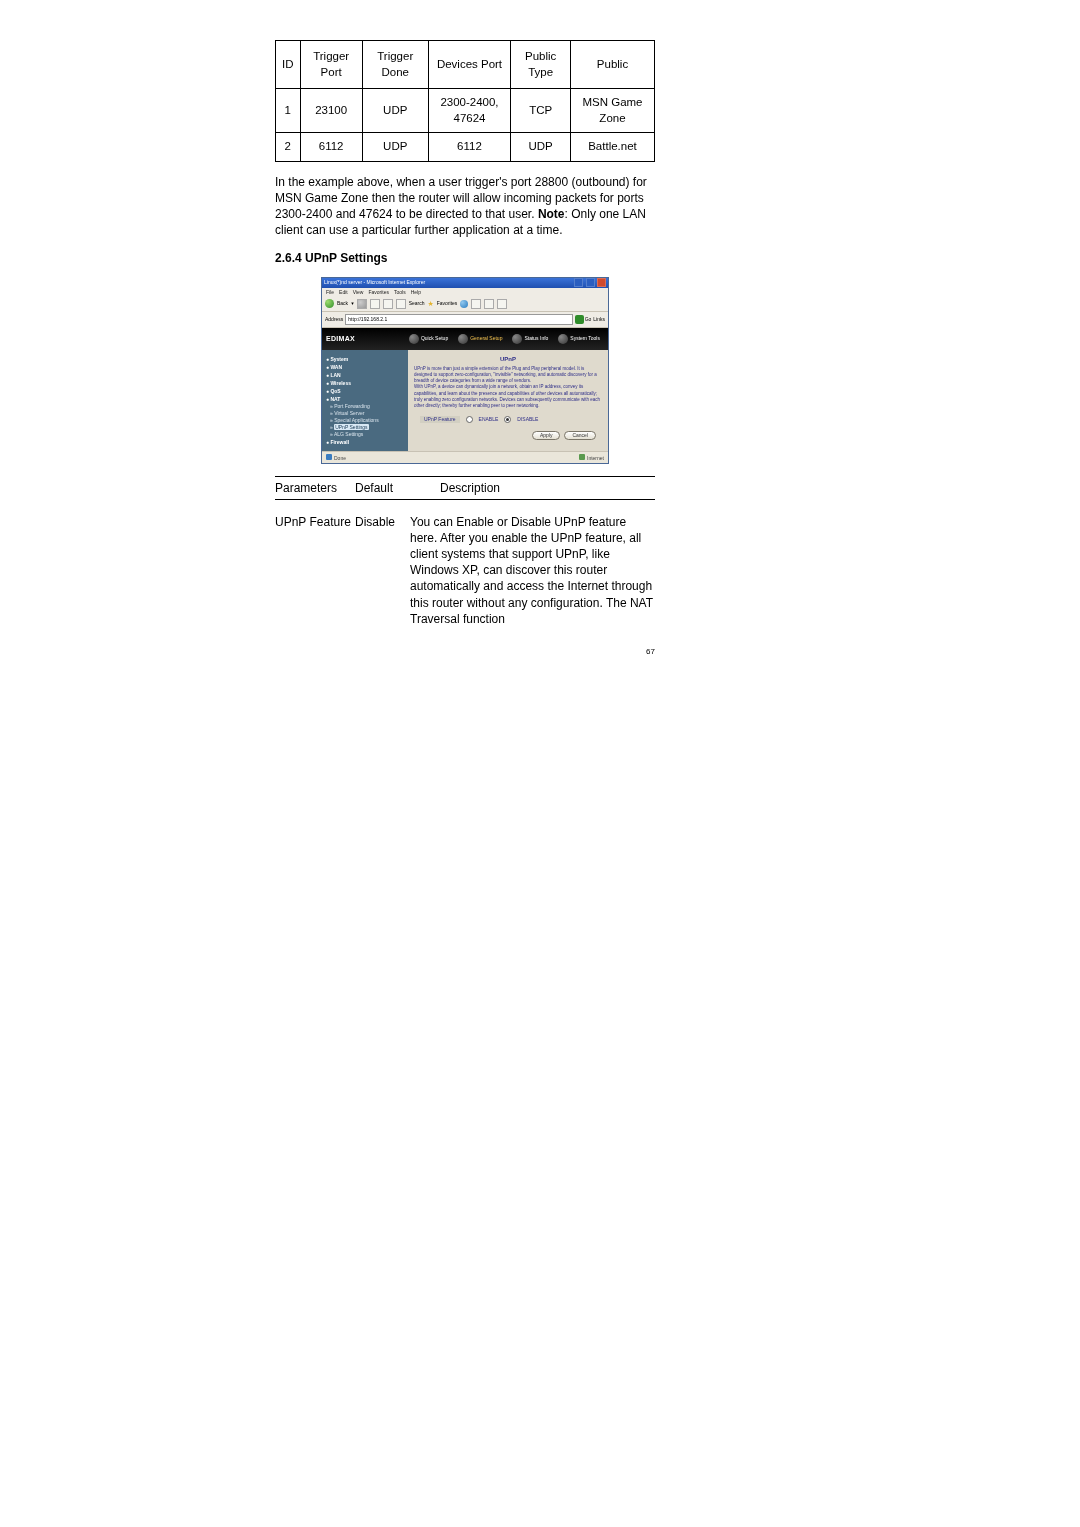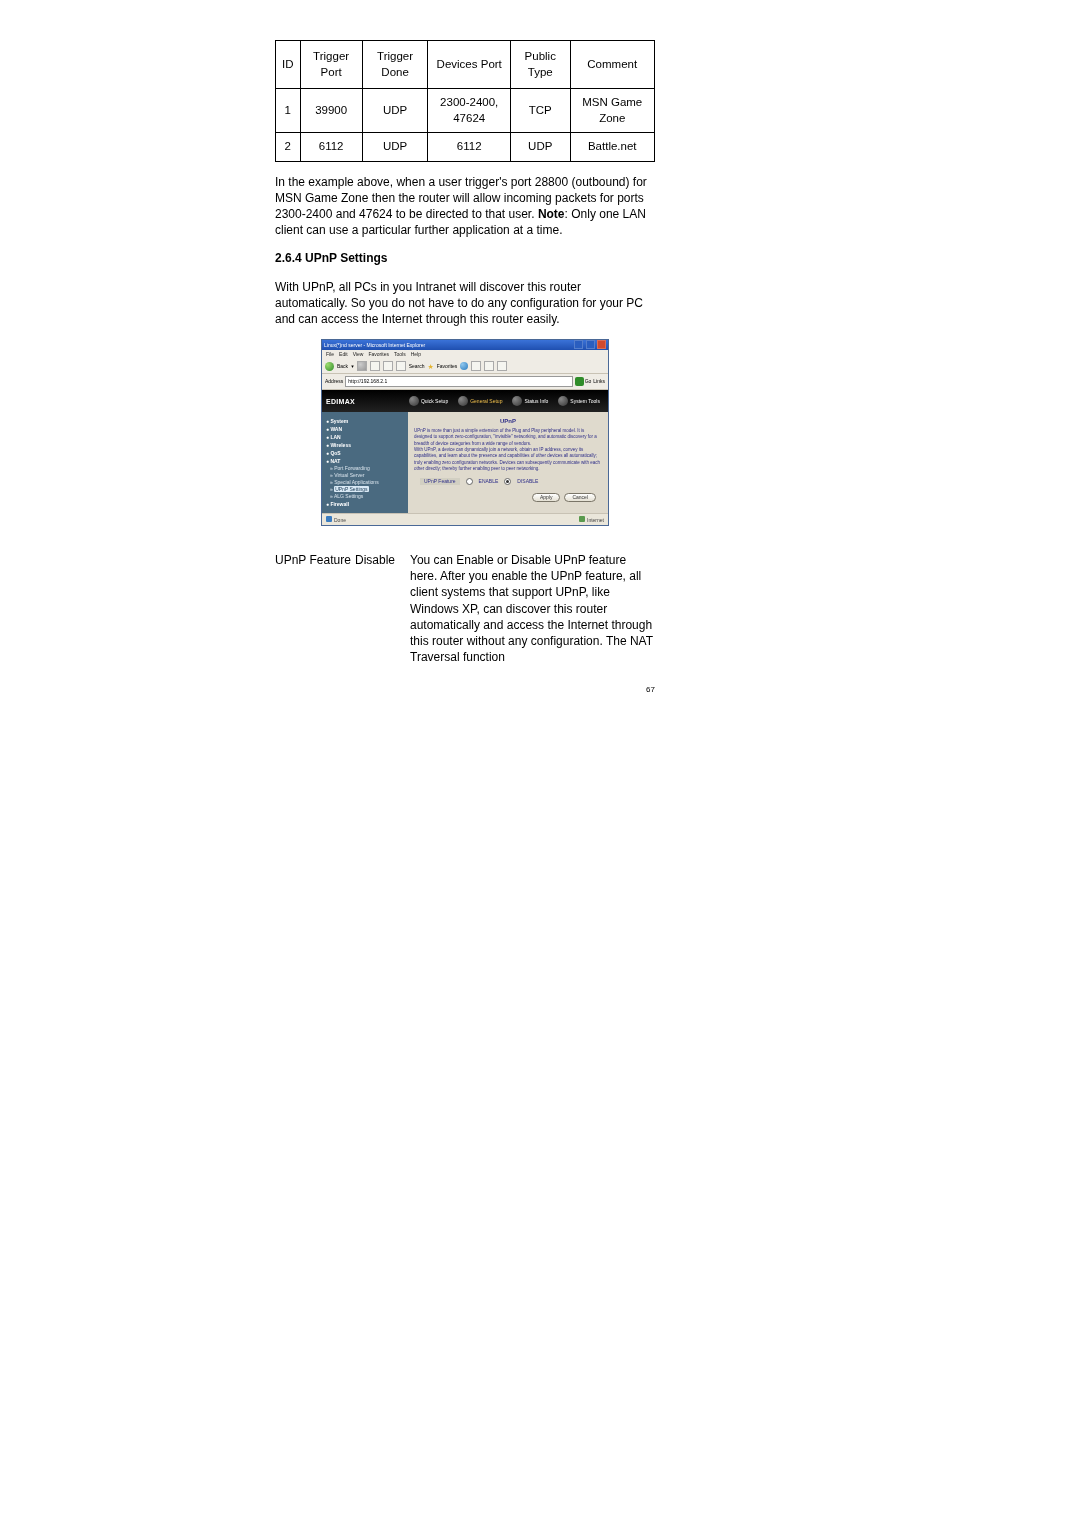--- a/index.html
+++ b/index.html
@@ -179,27 +179,27 @@
   <div class="content-area">
 
     <table class="trigger-table">
       <thead>
         <tr>
           <th>ID</th>
           <th>Trigger Port</th>
           <th>Trigger Done</th>
           <th>Devices Port</th>
           <th>Public Type</th>
-          <th>Comment</th>
+          <th>Public</th>
         </tr>
       </thead>
       <tbody>
         <tr>
           <td class="big-row">1</td>
-          <td class="big-row">39900</td>
+          <td class="big-row">23100</td>
           <td class="big-row">UDP</td>
           <td class="big-row">2300-2400, 47624</td>
           <td class="big-row">TCP</td>
           <td class="big-row">MSN Game Zone</td>
         </tr>
         <tr>
           <td>2</td>
           <td>6112</td>
           <td>UDP</td>
           <td>6112</td>
@@ -209,21 +209,20 @@
       </tbody>
     </table>
 
     <p>
       <span>In the example above, when a user trigger's port 28800 (outbound) for MSN Game Zone then the router will allow incoming packets for ports 2300-2400 and 47624 to be directed to that user. </span>
       <span class="bold">Note</span><span>: Only one LAN client can use a particular further application at a time.</span>
     </p>
 
     <div class="section-title">2.6.4 UPnP Settings</div>
 
-    <p>With UPnP, all PCs in you Intranet will discover this router automatically. So you do not have to do any configuration for your PC and can access the Internet through this router easily.</p>
 
     <div class="browser-window">
       <div class="bw-titlebar">
         <span>Linux(*)nd server - Microsoft Internet Explorer</span>
         <span class="winbtns">
           <span></span>
           <span></span>
           <span class="close"></span>
         </span>
       </div>
@@ -317,20 +316,25 @@
             <span class="ovalbtn">Cancel</span>
           </div>
         </div>
       </div>
       <div class="statusbar">
         <span><span class="sicon"></span><span>Done</span></span>
         <span><span class="sicon" style="background:#5a9a4e"></span><span>Internet</span></span>
       </div>
     </div>
 
+    <div class="params-head">
+      <div class="col-param">Parameters</div>
+      <div class="col-default">Default</div>
+      <div class="col-desc" style="padding-left:30px;">Description</div>
+    </div>
     <div class="params-row">
       <div class="col-param">UPnP Feature</div>
       <div class="col-default">Disable</div>
       <div class="col-desc">You can Enable or Disable UPnP feature here. After you enable the UPnP feature, all client systems that support UPnP, like Windows XP, can discover this router automatically and access the Internet through this router without any configuration. The NAT Traversal function</div>
     </div>
 
     <div class="page-num">67</div>
   </div>
 </div>
 

